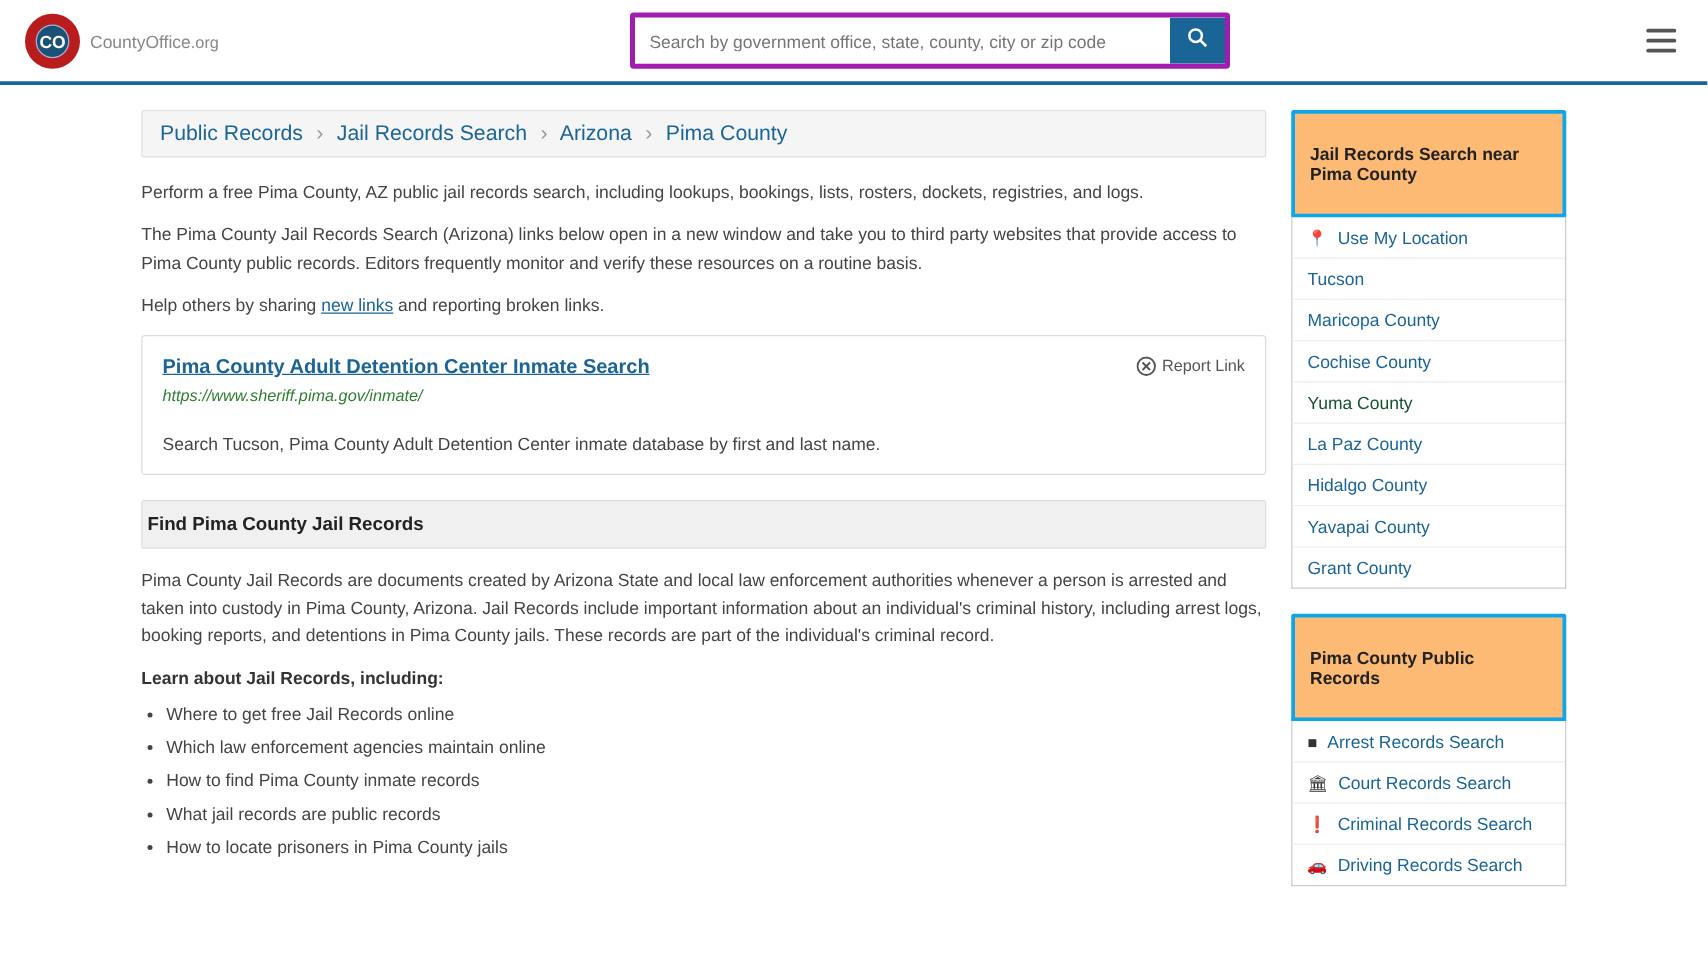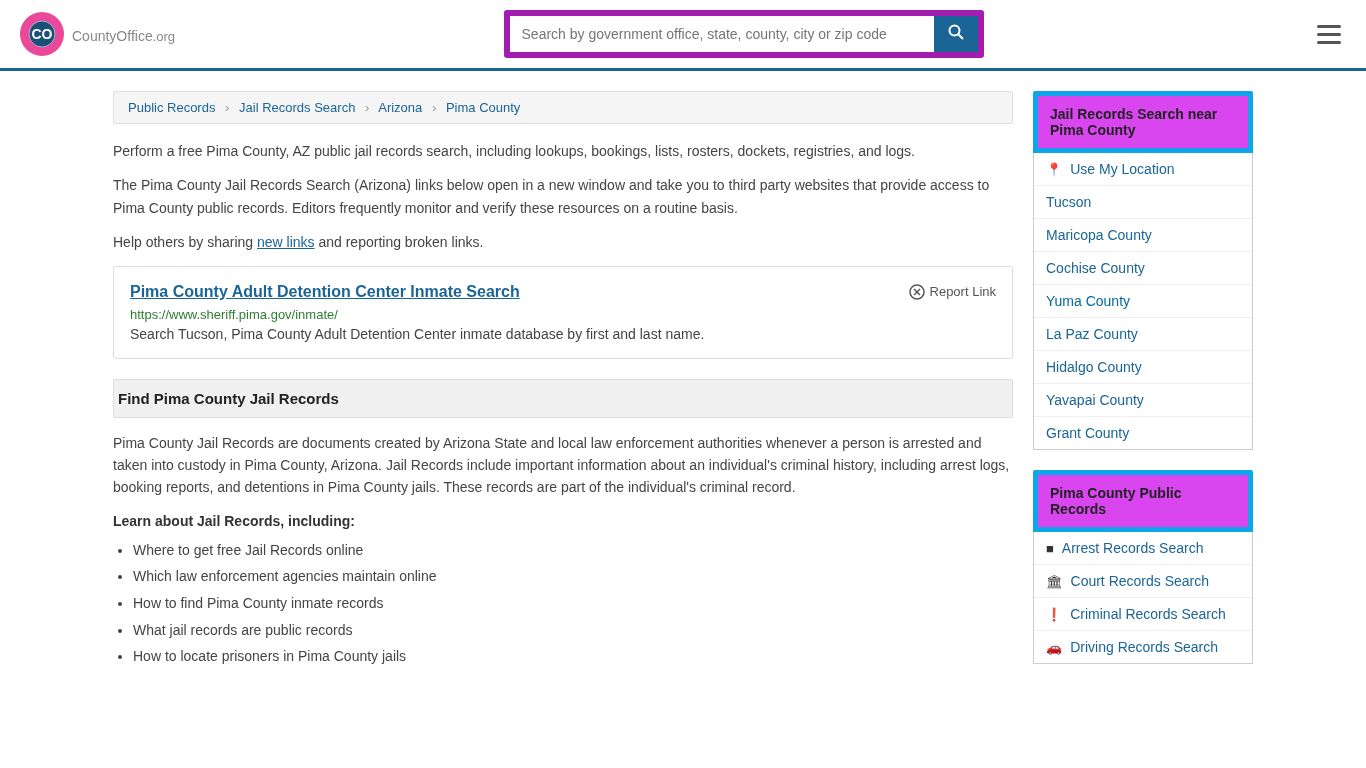--- a/index.html
+++ b/index.html
@@ -15,21 +15,21 @@
       justify-content: space-between;
     }
     .logo-area {
       display: flex;
       align-items: center;
       gap: 8px;
     }
     .logo-circle {
       width: 44px;
       height: 44px;
-      background: #ec4899;
+      background: #b91c1c;
       border-radius: 50%;
       display: flex;
       align-items: center;
       justify-content: center;
       color: white;
       font-size: 18px;
       flex-shrink: 0;
     }
     .logo-text {
       font-size: 20px;
@@ -37,21 +37,21 @@
       color: #1a5276;
     }
     .logo-text span {
       color: #888;
       font-weight: normal;
       font-size: 14px;
     }
     .search-bar {
       display: flex;
       align-items: center;
-      border: 6px solid #a21caf;
+      border: 4px solid #a21caf;
       border-radius: 3px;
       overflow: hidden;
       width: 480px;
     }
     .search-bar input {
       border: none;
       outline: none;
       padding: 8px 12px;
       font-size: 14px;
       width: 100%;
@@ -104,21 +104,21 @@
       font-weight: bold;
       color: #222;
       margin-bottom: 14px;
     }
 
     
     .breadcrumb {
       background: #f5f5f5;
       border: 1px solid #e0e0e0;
       padding: 8px 14px;
-      font-size: 13px;
+      font-size: 17px;
       color: #666;
       margin-bottom: 16px;
       border-radius: 2px;
     }
     .breadcrumb a {
       color: #1a6496;
       text-decoration: none;
     }
     .breadcrumb .sep { margin: 0 6px; color: #999; }
 
@@ -138,21 +138,21 @@
     .link-card {
       border: 1px solid #ddd;
       border-radius: 3px;
       padding: 16px;
       margin-bottom: 20px;
       background: #fff;
     }
     .link-card-header {
       display: flex;
       justify-content: space-between;
-      align-items: center;
+      align-items: flex-start;
       margin-bottom: 6px;
     }
     .link-card-title {
       font-size: 16px;
       font-weight: bold;
       color: #1a6496;
       text-decoration: underline;
       cursor: pointer;
     }
     .report-link {
@@ -160,21 +160,22 @@
       align-items: center;
       gap: 5px;
       font-size: 13px;
       color: #555;
       cursor: pointer;
       white-space: nowrap;
     }
     .link-card-url {
       color: #2e7d32;
       font-size: 13px;
-      margin-bottom: 4px;
+      margin-bottom: 23px;
+      font-style: italic;
     }
     .link-card-desc {
       font-size: 14px;
       color: #444;
     }
 
     
     .section-header {
       background: #f0f0f0;
       border: 1px solid #ddd;
@@ -207,23 +208,23 @@
       font-size: 14px;
       line-height: 1.9;
       color: #444;
     }
 
     
     .sidebar-section {
       margin-bottom: 20px;
     }
     .sidebar-title {
-      background: #d946ef;
-      border: 5px solid #0ea5e9;
-      padding: 10px 12px;
+      background: #fdba74;
+      border: 3px solid #0ea5e9;
+      padding: 24px 12px;
       font-size: 14px;
       font-weight: bold;
       color: #222;
       margin-bottom: 0;
       border-radius: 2px 2px 0 0;
     }
     .sidebar-list {
       border: 1px solid #ccc;
       border-top: none;
       background: #fff;
@@ -342,21 +343,21 @@
           <li class="sidebar-list-item">
             <a href="#" style="color:#1a6496;text-decoration:none;">Tucson</a>
           </li>
           <li class="sidebar-list-item">
             <a href="#" style="color:#1a6496;text-decoration:none;">Maricopa County</a>
           </li>
           <li class="sidebar-list-item">
             <a href="#" style="color:#1a6496;text-decoration:none;">Cochise County</a>
           </li>
           <li class="sidebar-list-item">
-            <a href="#" style="color:#0369a1;text-decoration:none;">Yuma County</a>
+            <a href="#" style="color:#14532d;text-decoration:none;">Yuma County</a>
           </li>
           <li class="sidebar-list-item">
             <a href="#" style="color:#1a6496;text-decoration:none;">La Paz County</a>
           </li>
           <li class="sidebar-list-item">
             <a href="#" style="color:#1a6496;text-decoration:none;">Hidalgo County</a>
           </li>
           <li class="sidebar-list-item">
             <a href="#" style="color:#1a6496;text-decoration:none;">Yavapai County</a>
           </li>

